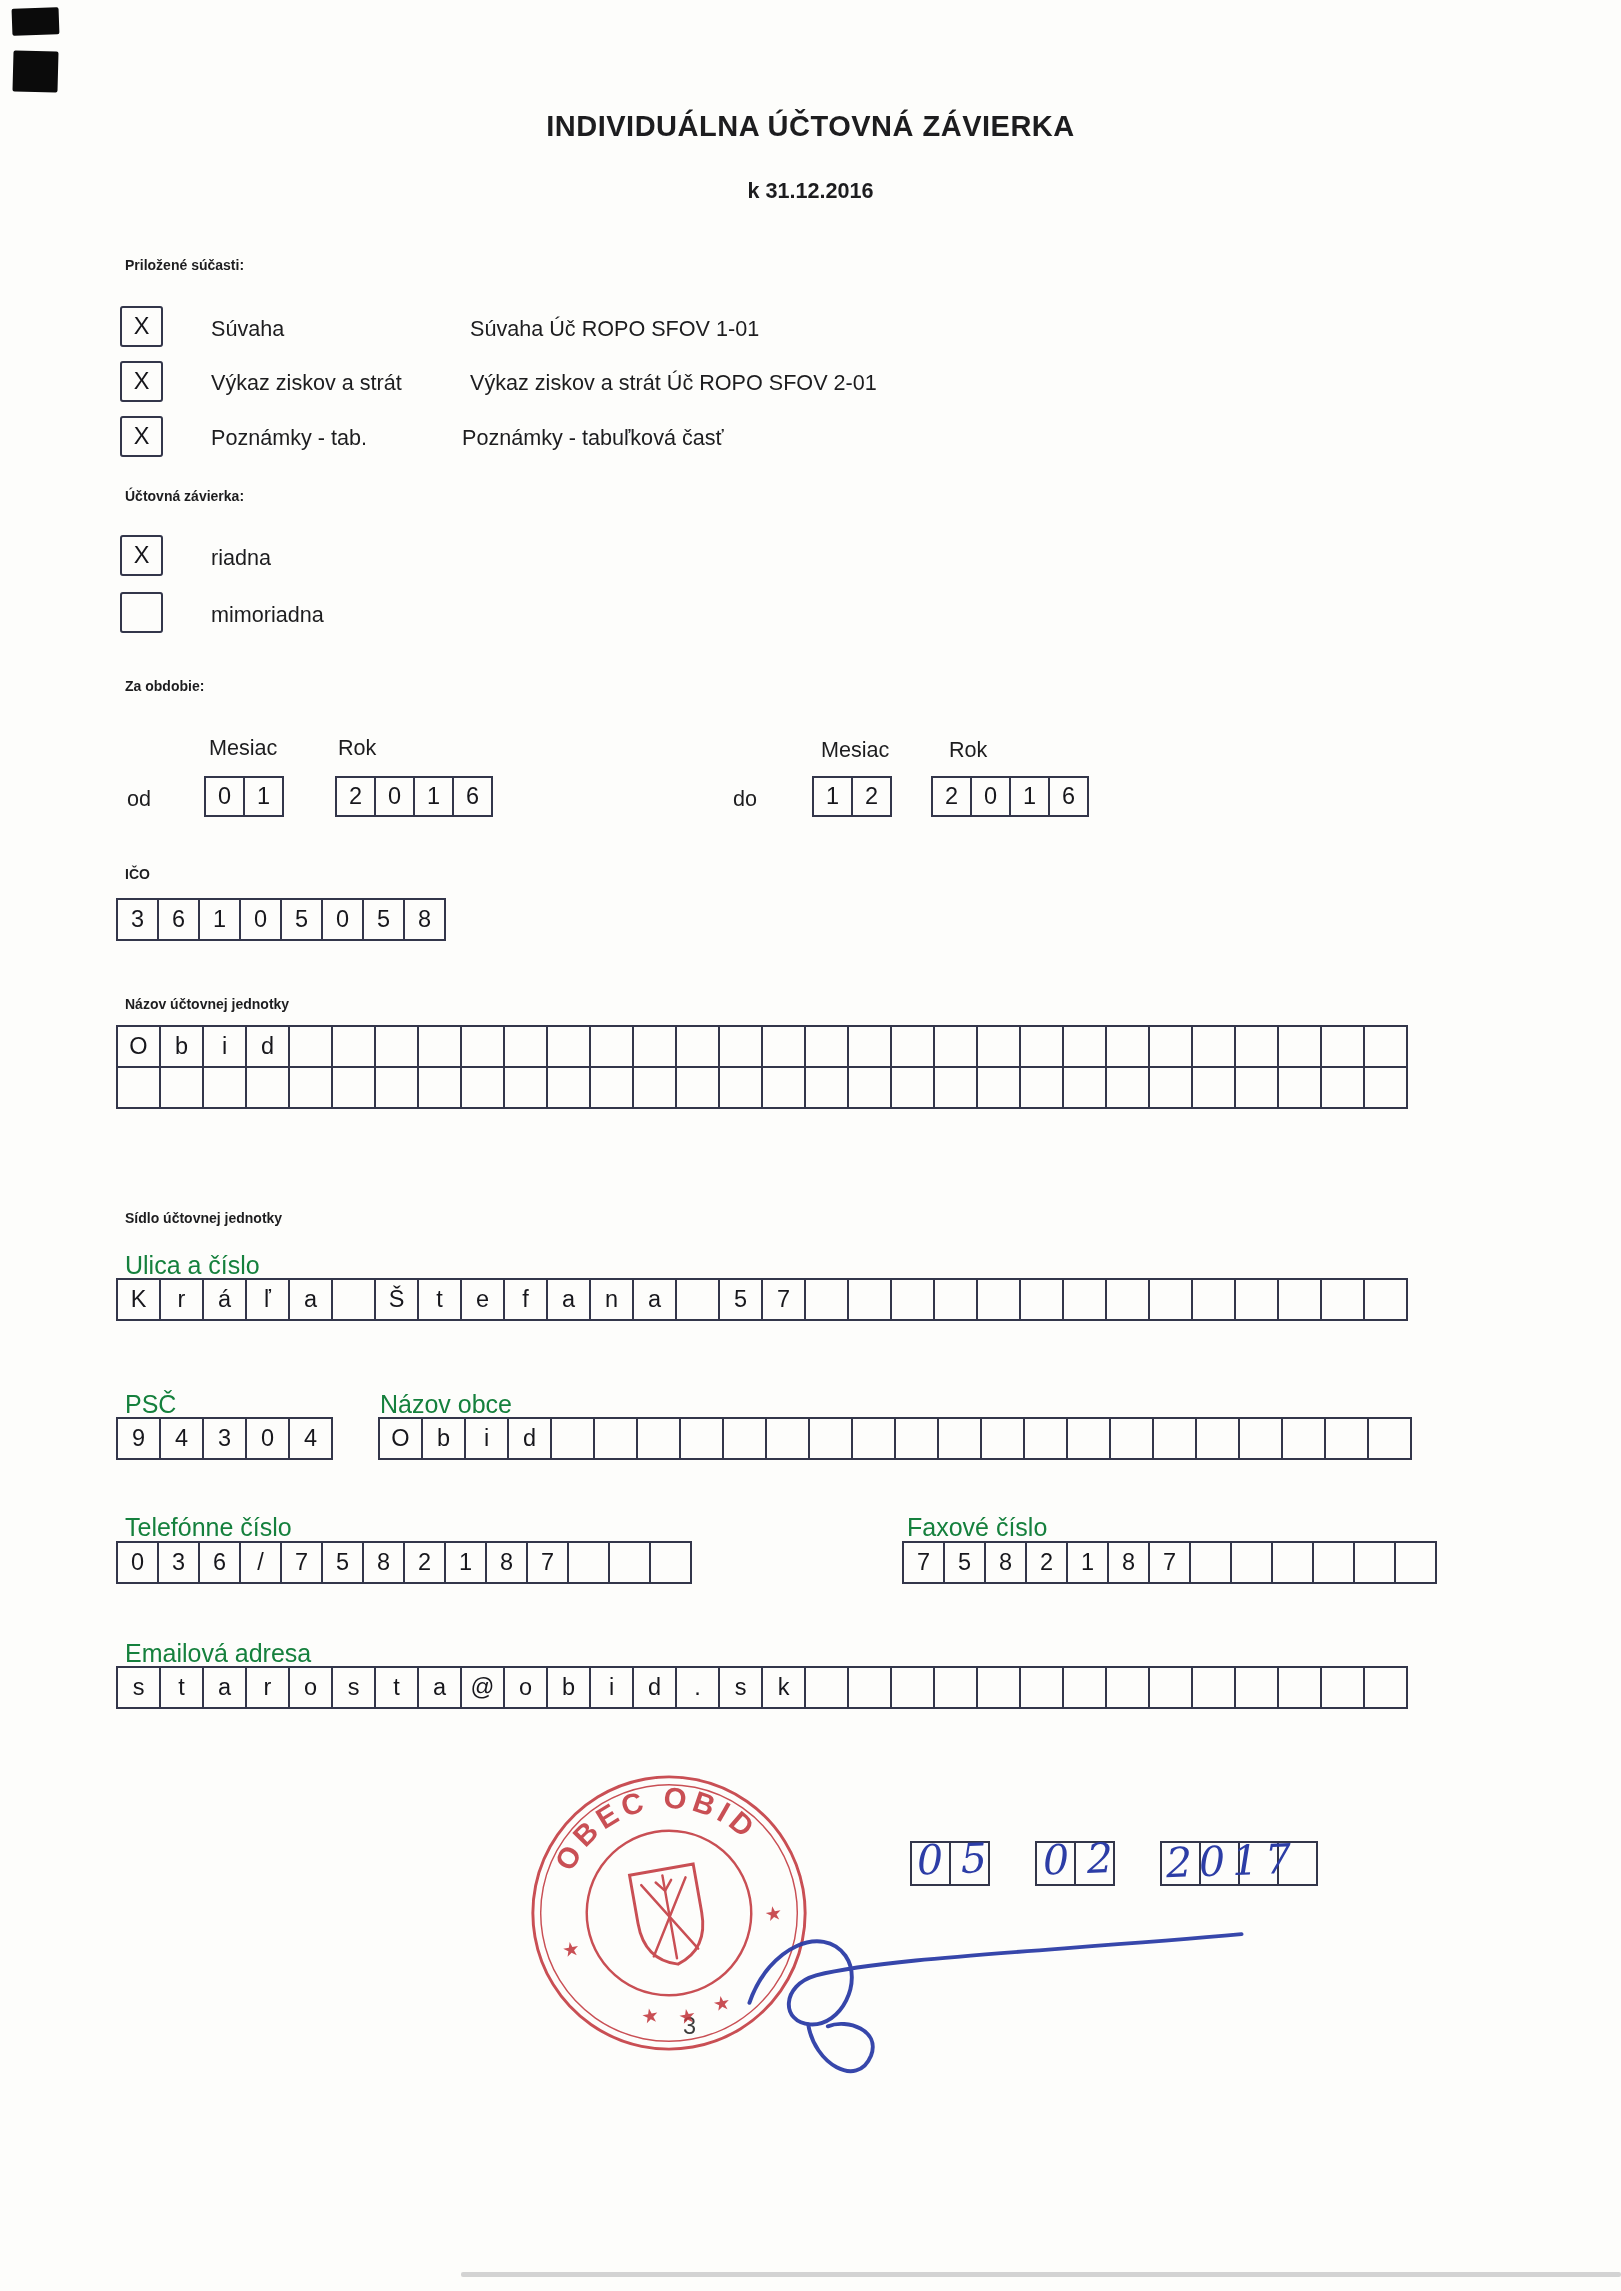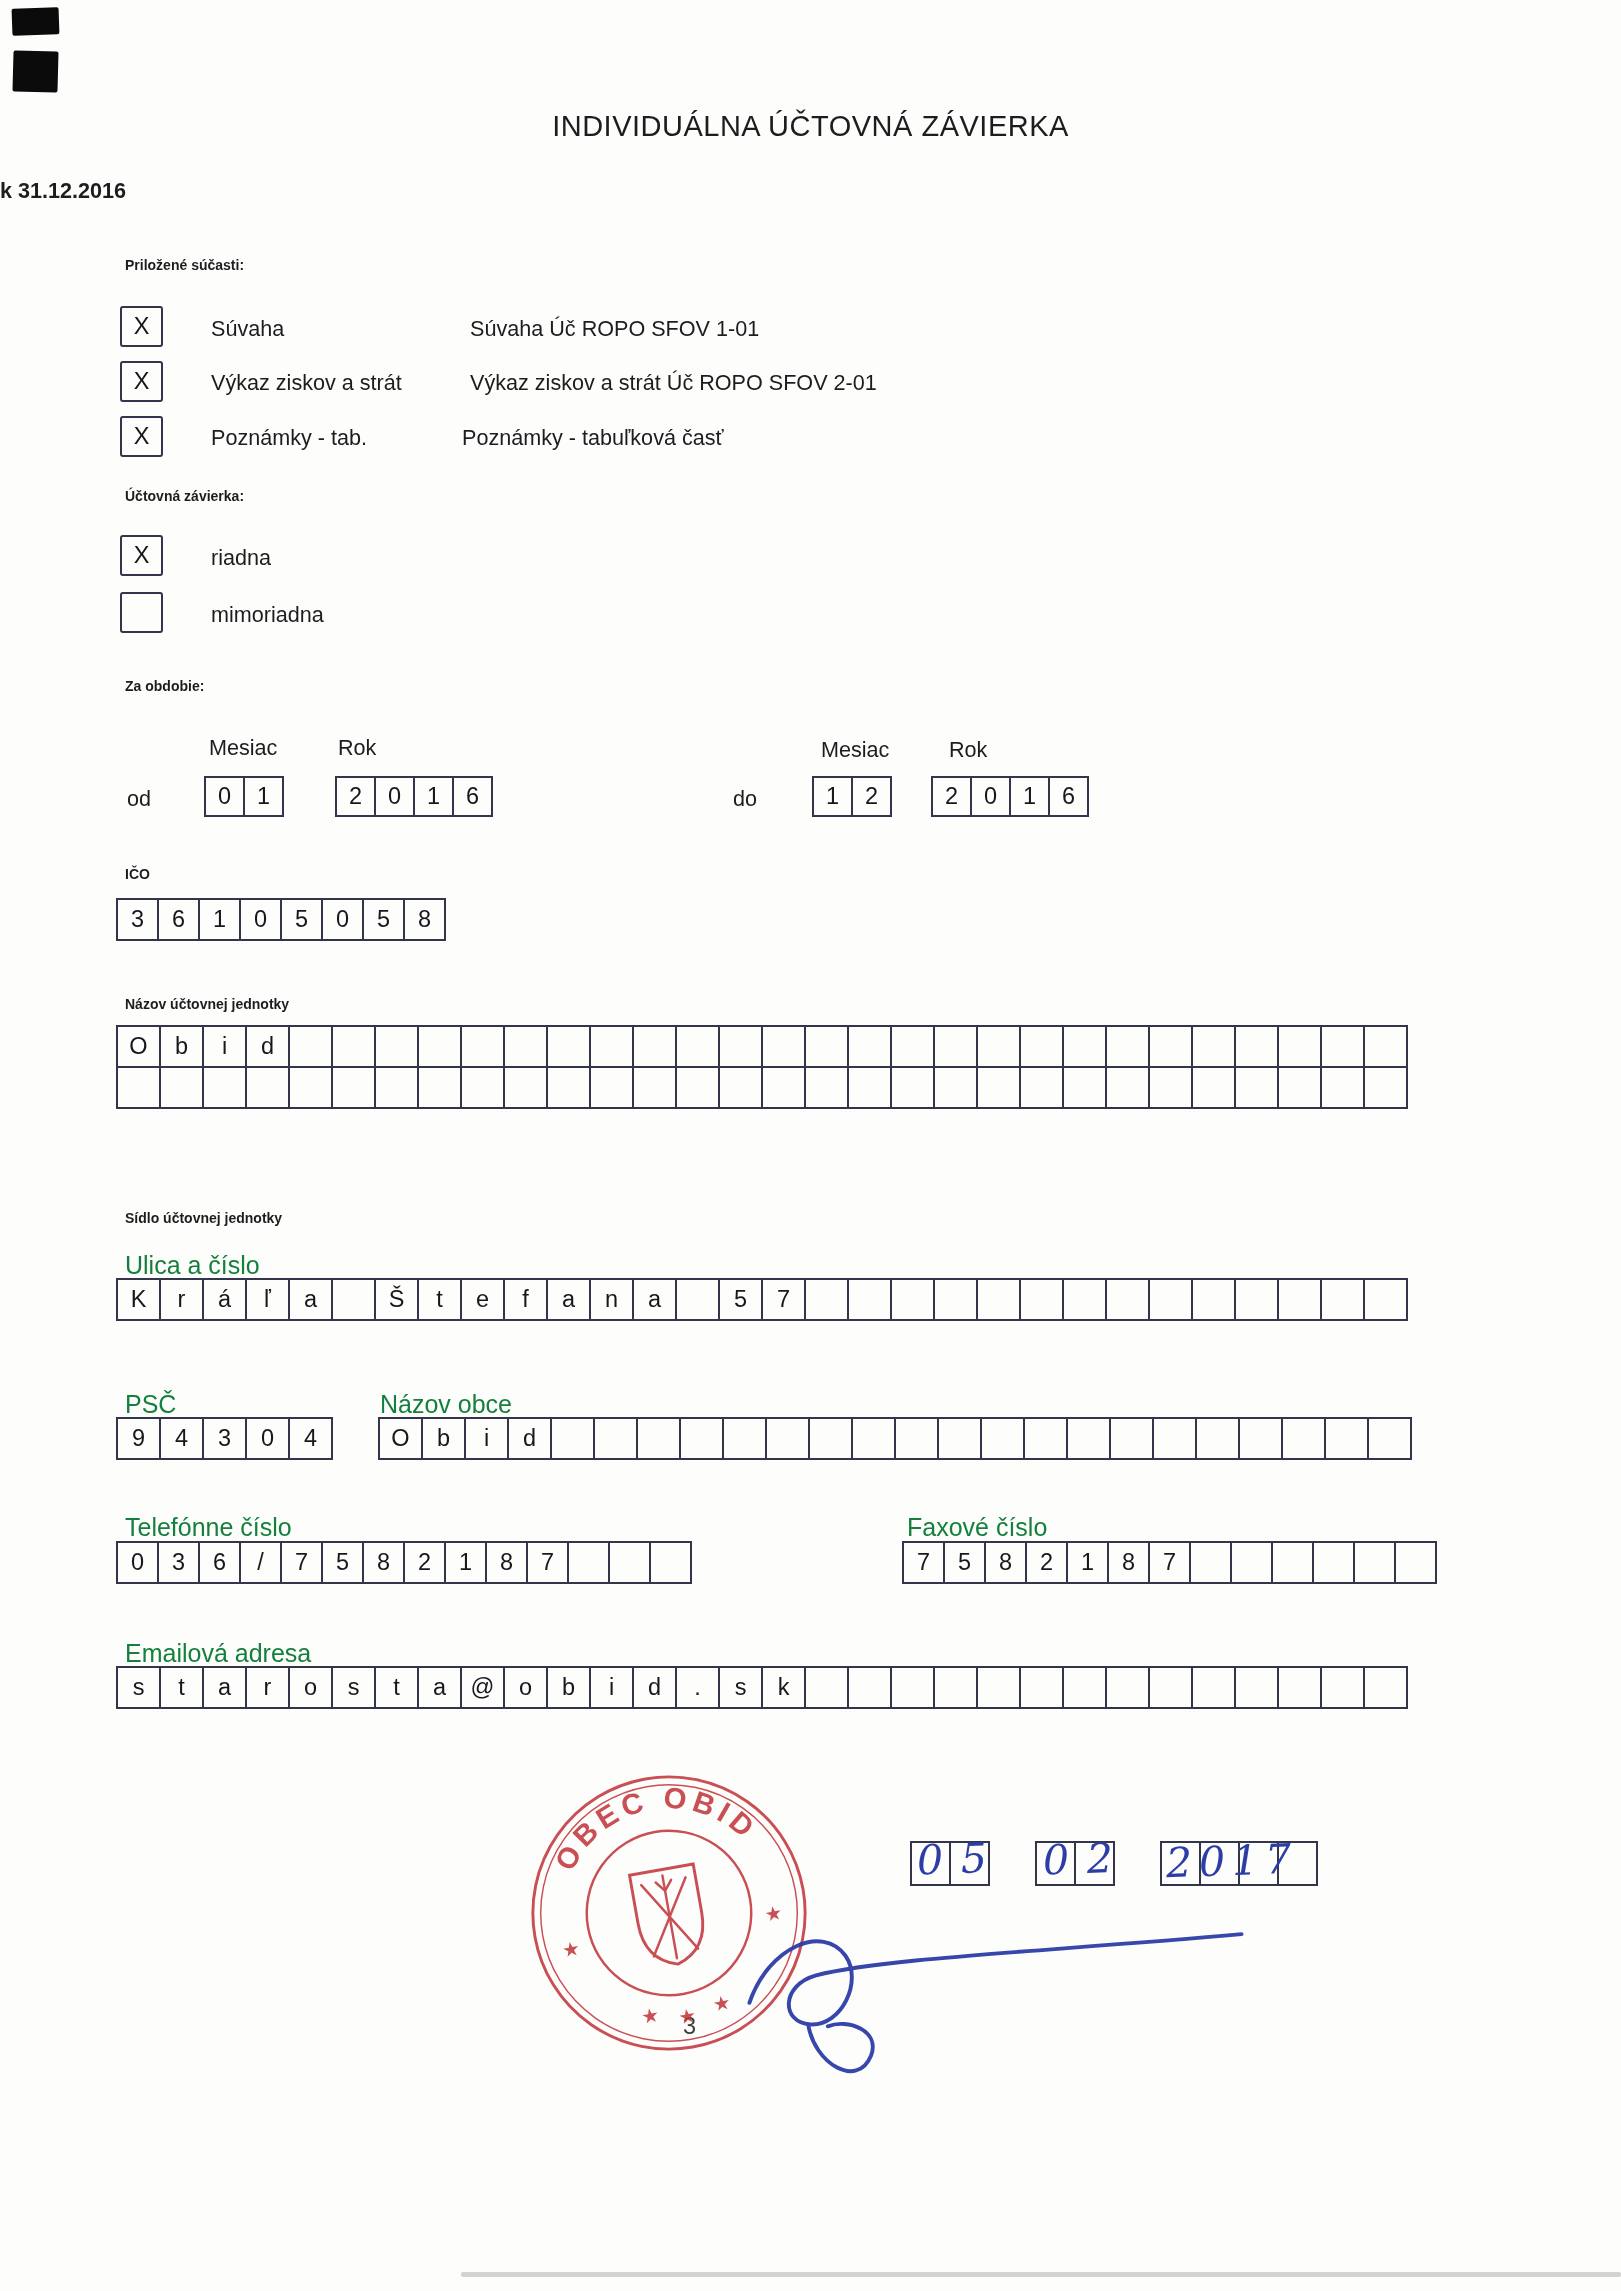--- a/index.html
+++ b/index.html
@@ -1,22 +1,22 @@
 <!DOCTYPE html>
 <html><head>
 <meta charset="utf-8">
 <style>
   *{margin:0;padding:0;box-sizing:border-box}
   html,body{background:#9a9a9a}
   .page{position:relative;width:1621px;height:2292px;margin:0 auto;background:#fdfdfb;
         font-family:"Liberation Sans",sans-serif;color:#1d1d1f;overflow:hidden}
   .abs{position:absolute}
   .b{font-weight:normal}
-  .title{left:0;right:0;top:110px;text-align:center;font-size:29px;font-weight:normal;letter-spacing:0.5px}
-  .subtitle{left:0;right:0;top:178px;font-size:21.6px;font-weight:bold}
+  .title{left:0;right:0;top:110px;text-align:center;font-size:29px;font-weight:bold;letter-spacing:0.5px}
+  .subtitle{left:0;right:0;top:178px;text-align:center;font-size:21.6px;font-weight:bold}
   .heading{font-size:14px;font-weight:bold}
   .lbl{font-size:21.6px}
   .sm{font-size:25px;color:#15803d}
   .checkbox{width:43px;height:41px;border:2px solid #33364a;border-radius:2.9px;
             display:flex;align-items:center;justify-content:center;font-size:23.5px;color:#15151a}
   .grid{display:flex}
   .grid .cell{flex:0 0 auto;width:var(--cw,45px);height:var(--ch,43px);border:2px solid #33364a;
               margin-left:-2px;display:flex;align-items:center;justify-content:center;
               font-size:23.5px;color:#17171c;background:transparent}
   .grid .cell:first-child{margin-left:0}

